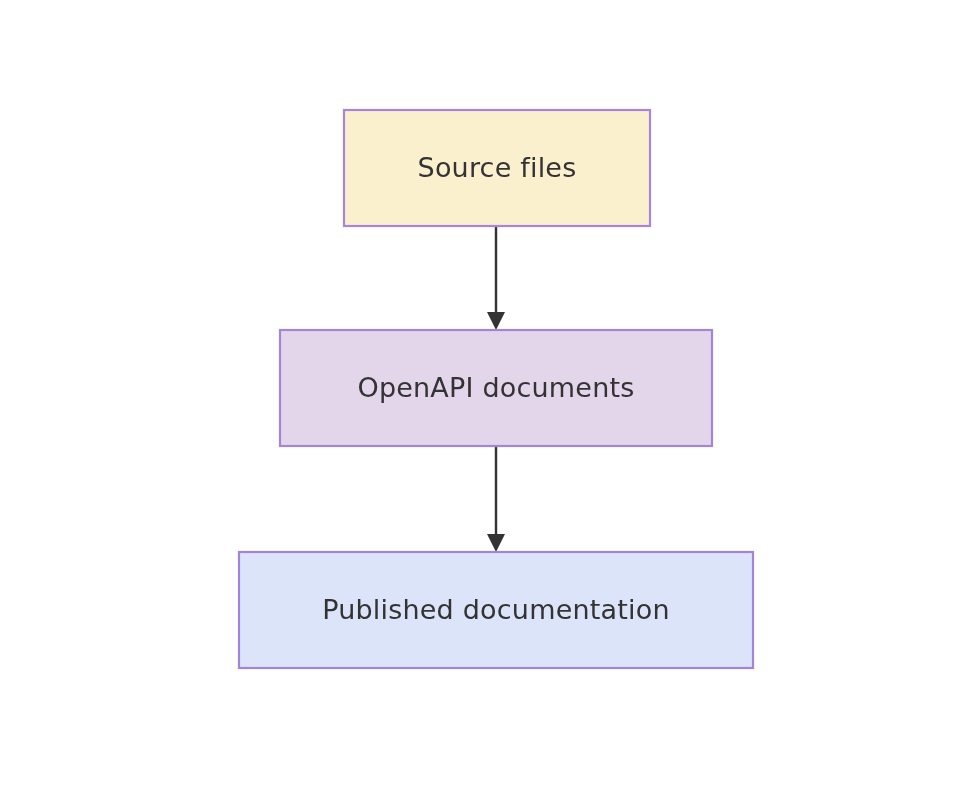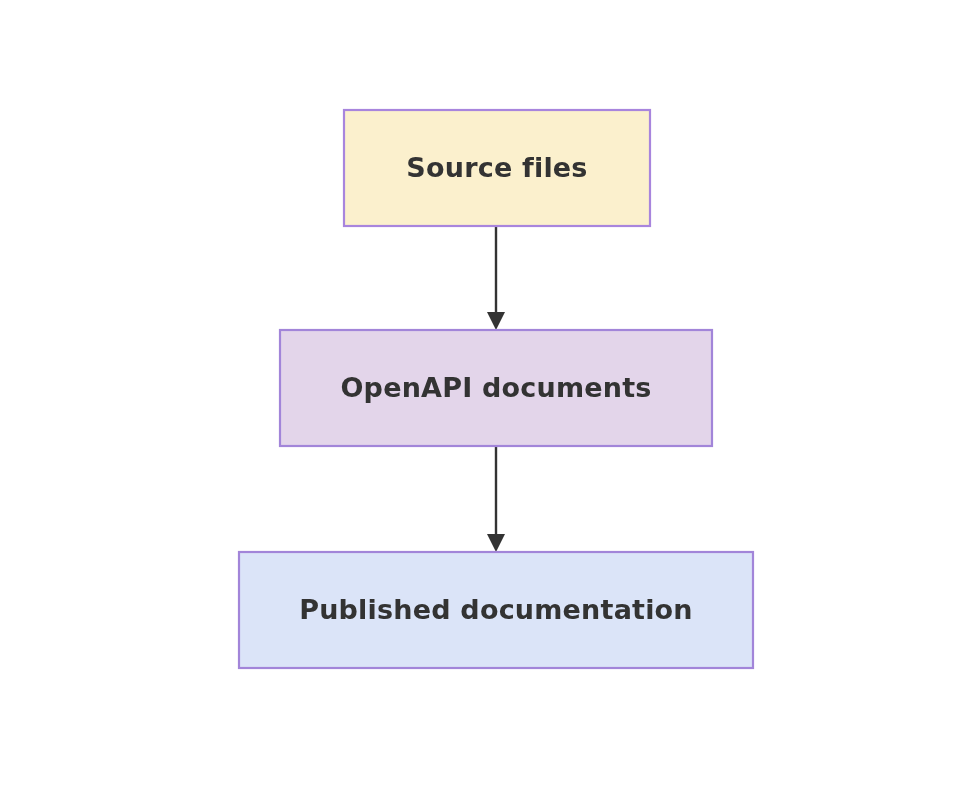--- a/index.html
+++ b/index.html
@@ -11,21 +11,20 @@
     width: 980px;
     height: 794px;
     font-family: "DejaVu Sans", sans-serif;
     overflow: hidden;
   }
   #diagram-canvas {
     position: relative;
     width: 980px;
     height: 647px;
     background: #ffffff;
-    font-weight: bold;
   }
   #flow-svg {
     position: absolute;
     left: 0;
     top: 0;
     width: 980px;
     height: 794px;
   }
   .node-label {
     font-family: "DejaVu Sans", sans-serif;

